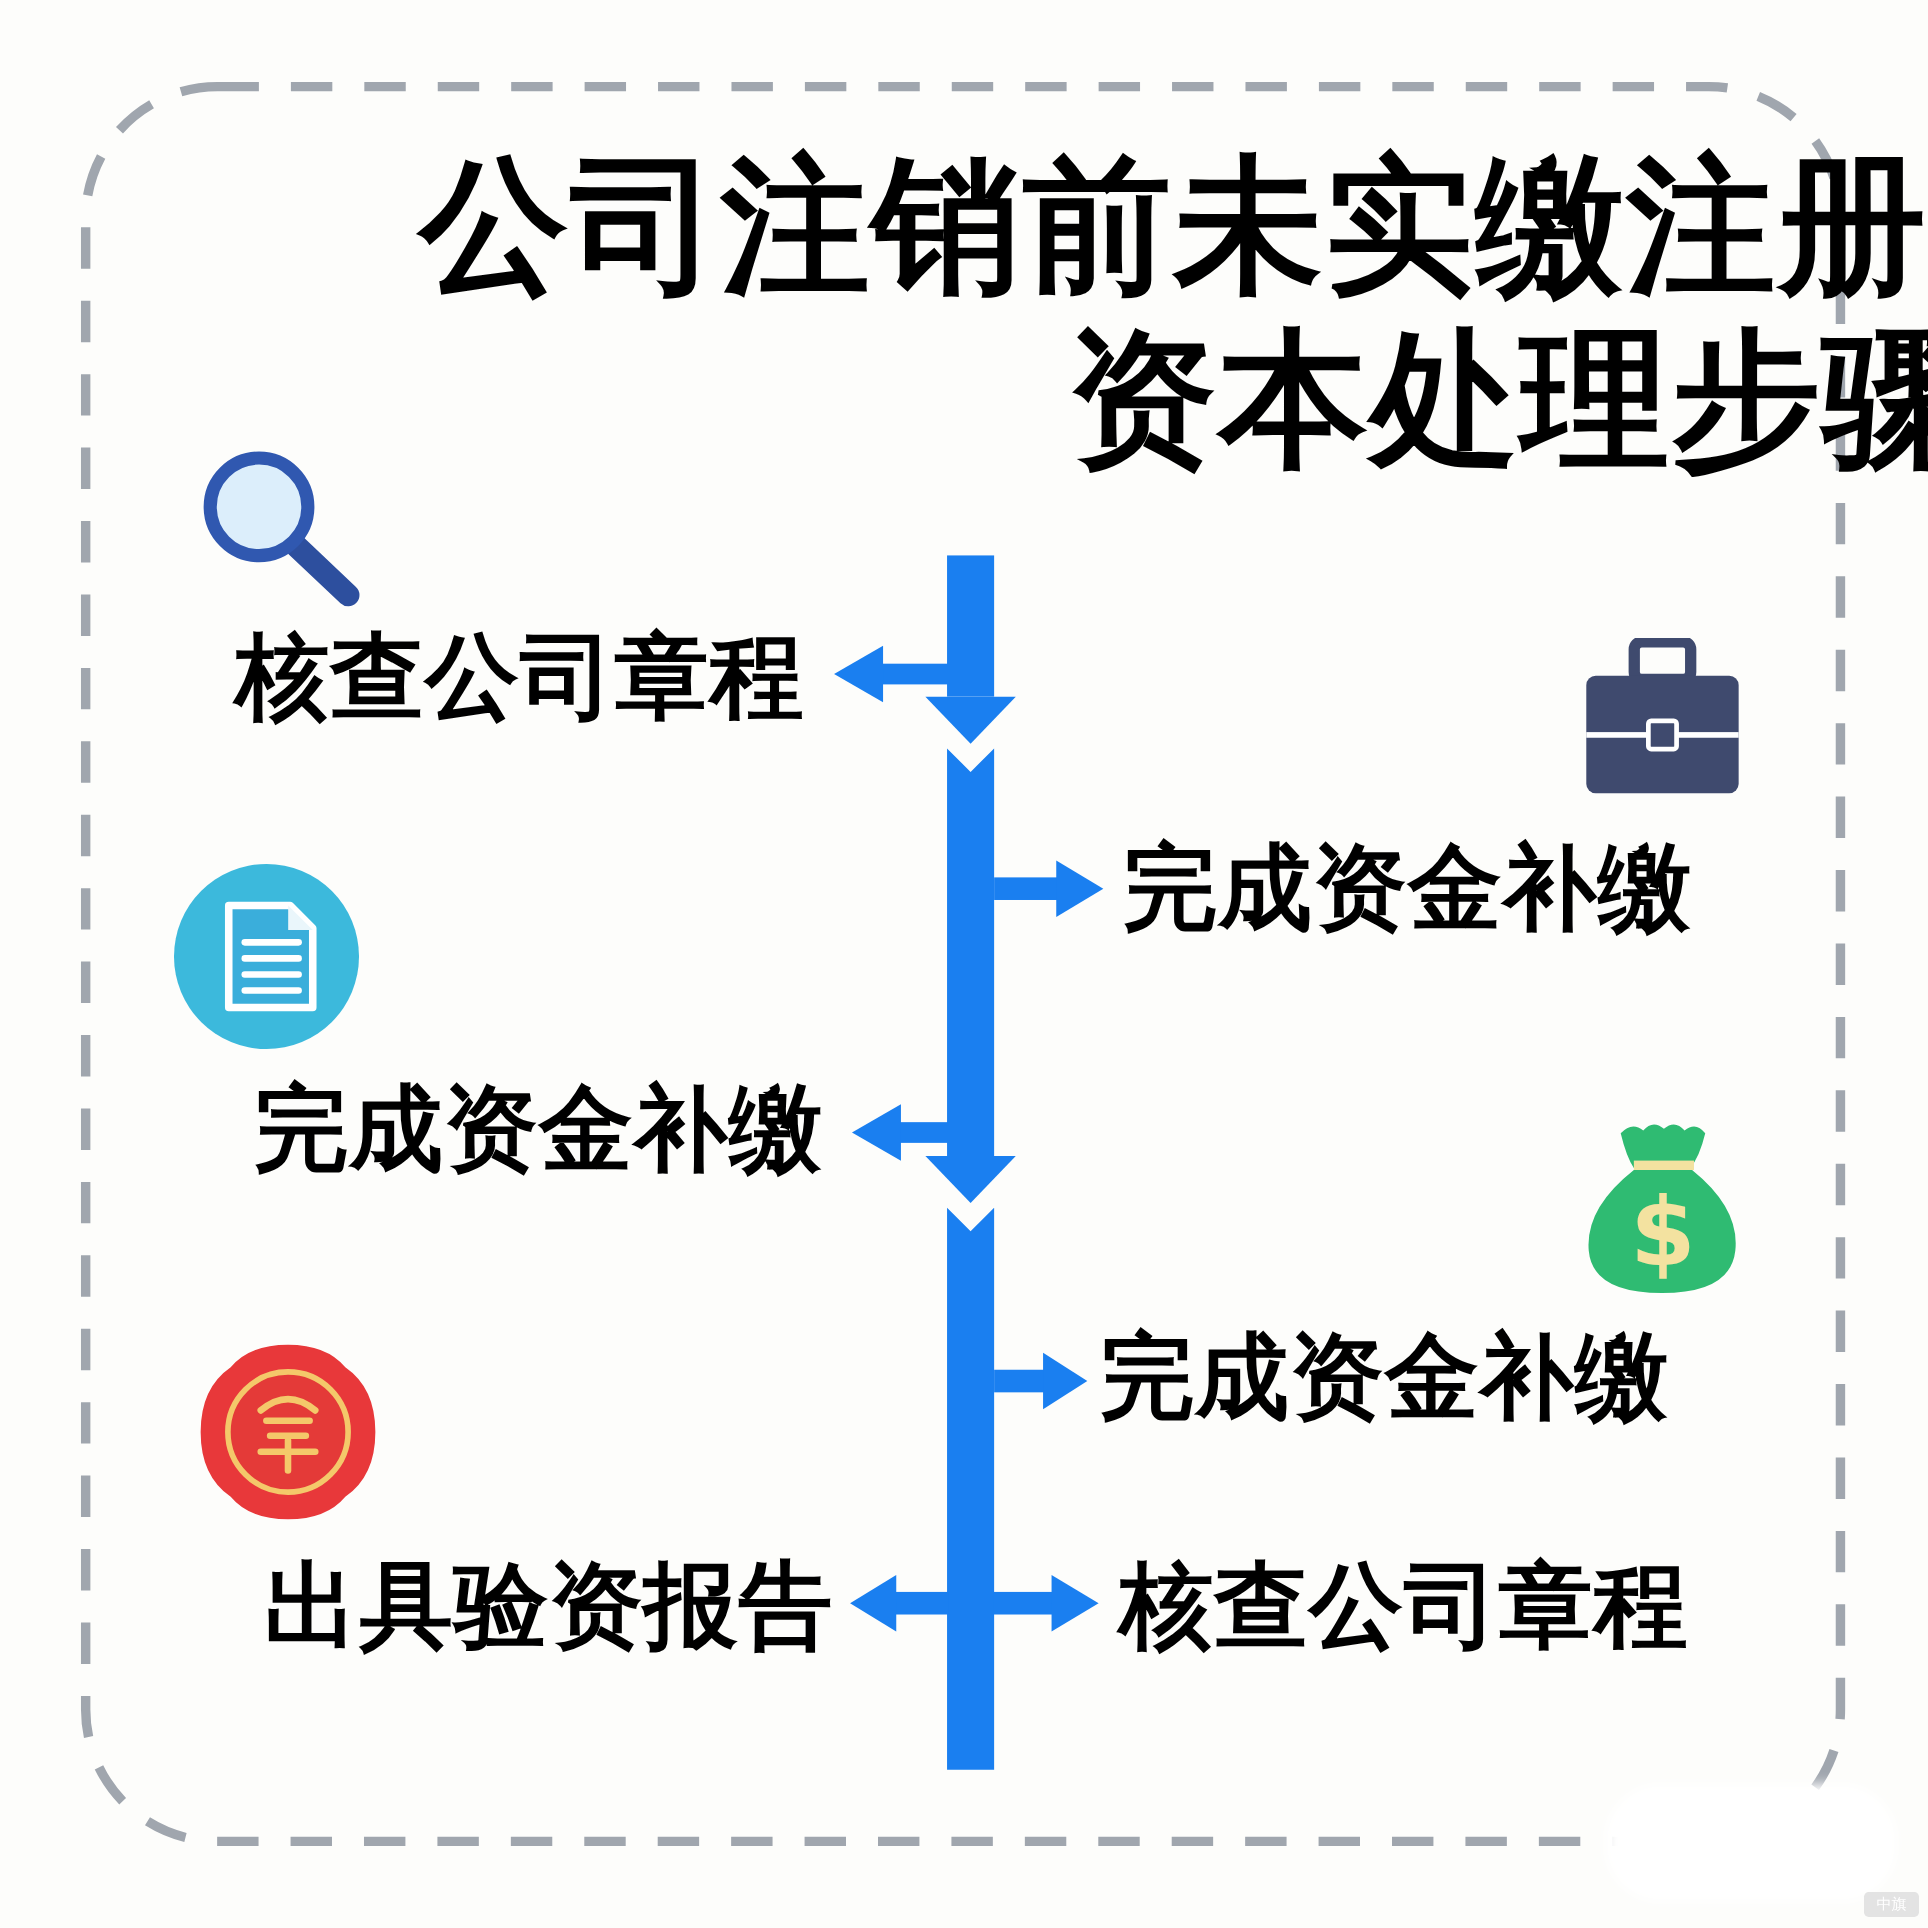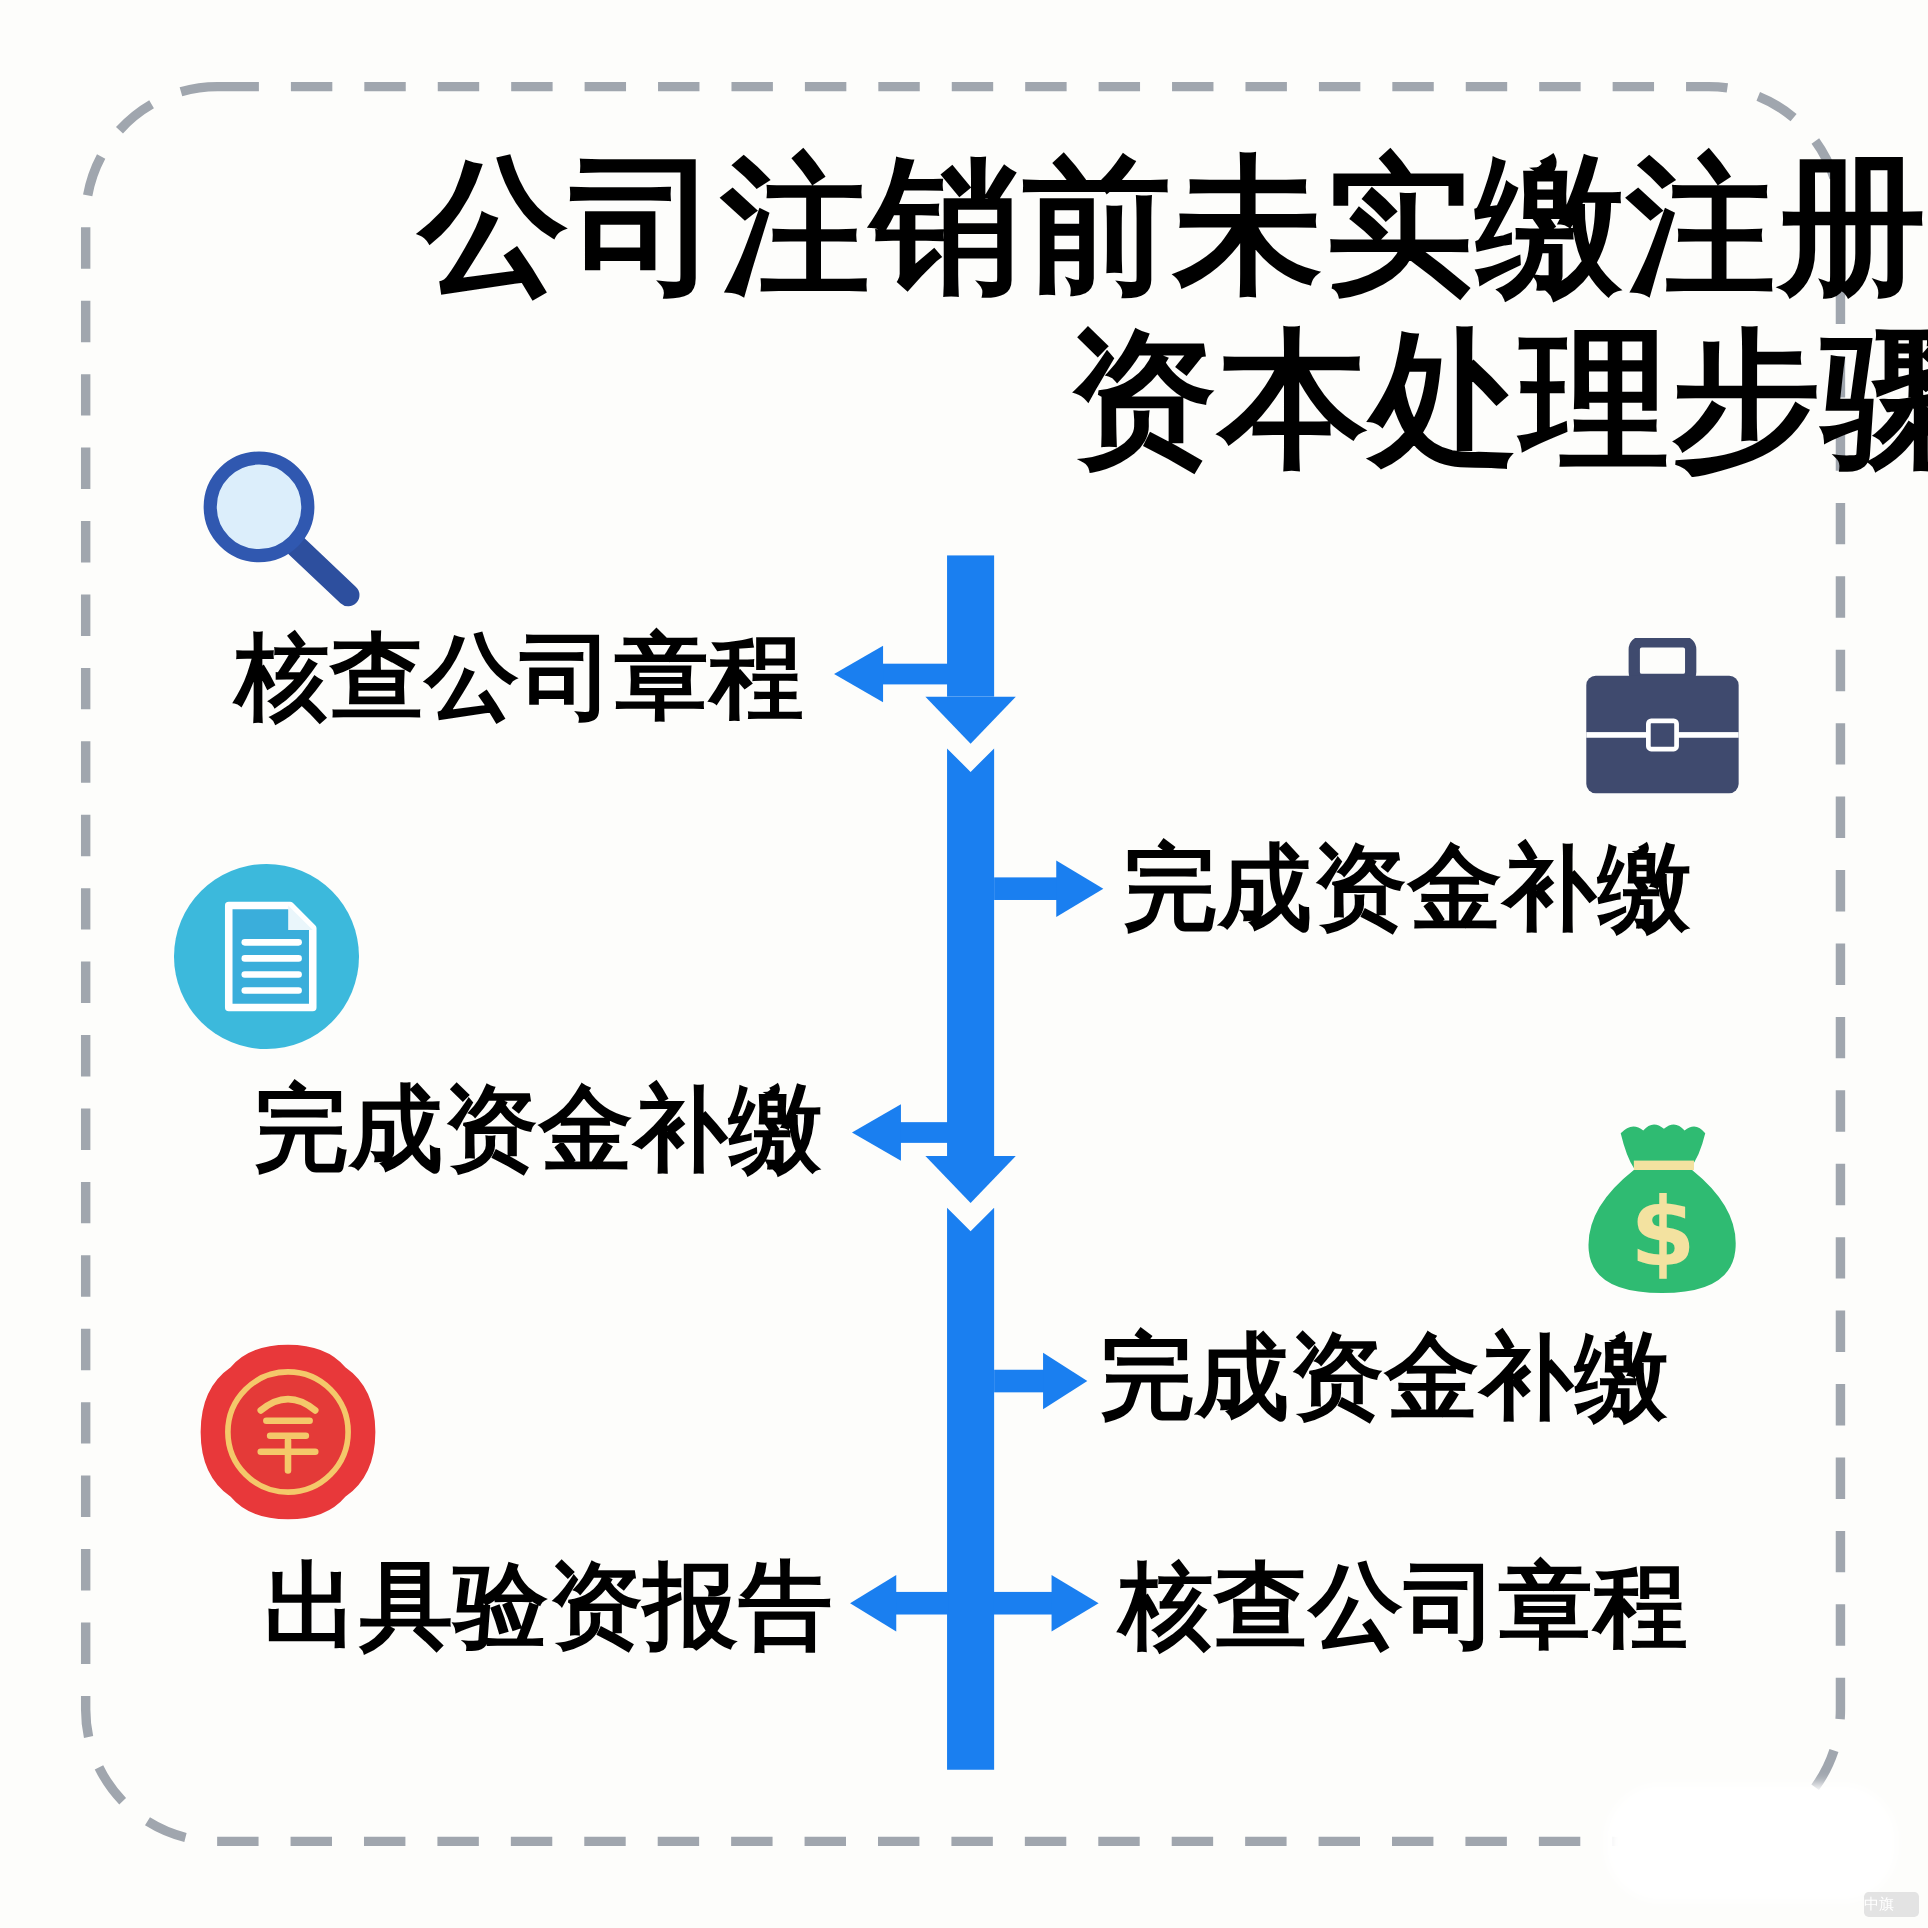--- a/index.html
+++ b/index.html
@@ -17,21 +17,21 @@
   .title.l2 { top:315px; font-size:149px; line-height:169px;padding-left:45px; }
   .label {
     position:absolute; color:#000; font-weight:bold; font-size:94px;
     line-height:113px; white-space:nowrap; letter-spacing:0.9px;
   }
   .icon { position:absolute; }
   .flow { position:absolute; left:0; top:0; width:1928px; height:1928px; }
   .watermark {
     position:absolute; left:1864px; top:1892px; width:55px; height:25.4px;
     background:#e3e3e3; border-radius:4.7px; color:#fff; font-size:15px;
-    line-height:25.4px; font-weight:normal;
+    line-height:25.4px; text-align:center; font-weight:normal;
   }
   .smudge {
     position:absolute; left:1605px; top:1784px; width:292px; height:118px;
     background:#ffffff; border-radius:56px; filter:blur(5.6px);
   }
 </style>
 </head>
 <body>
 
 <svg class="frame" viewBox="0 0 2048 2048">

